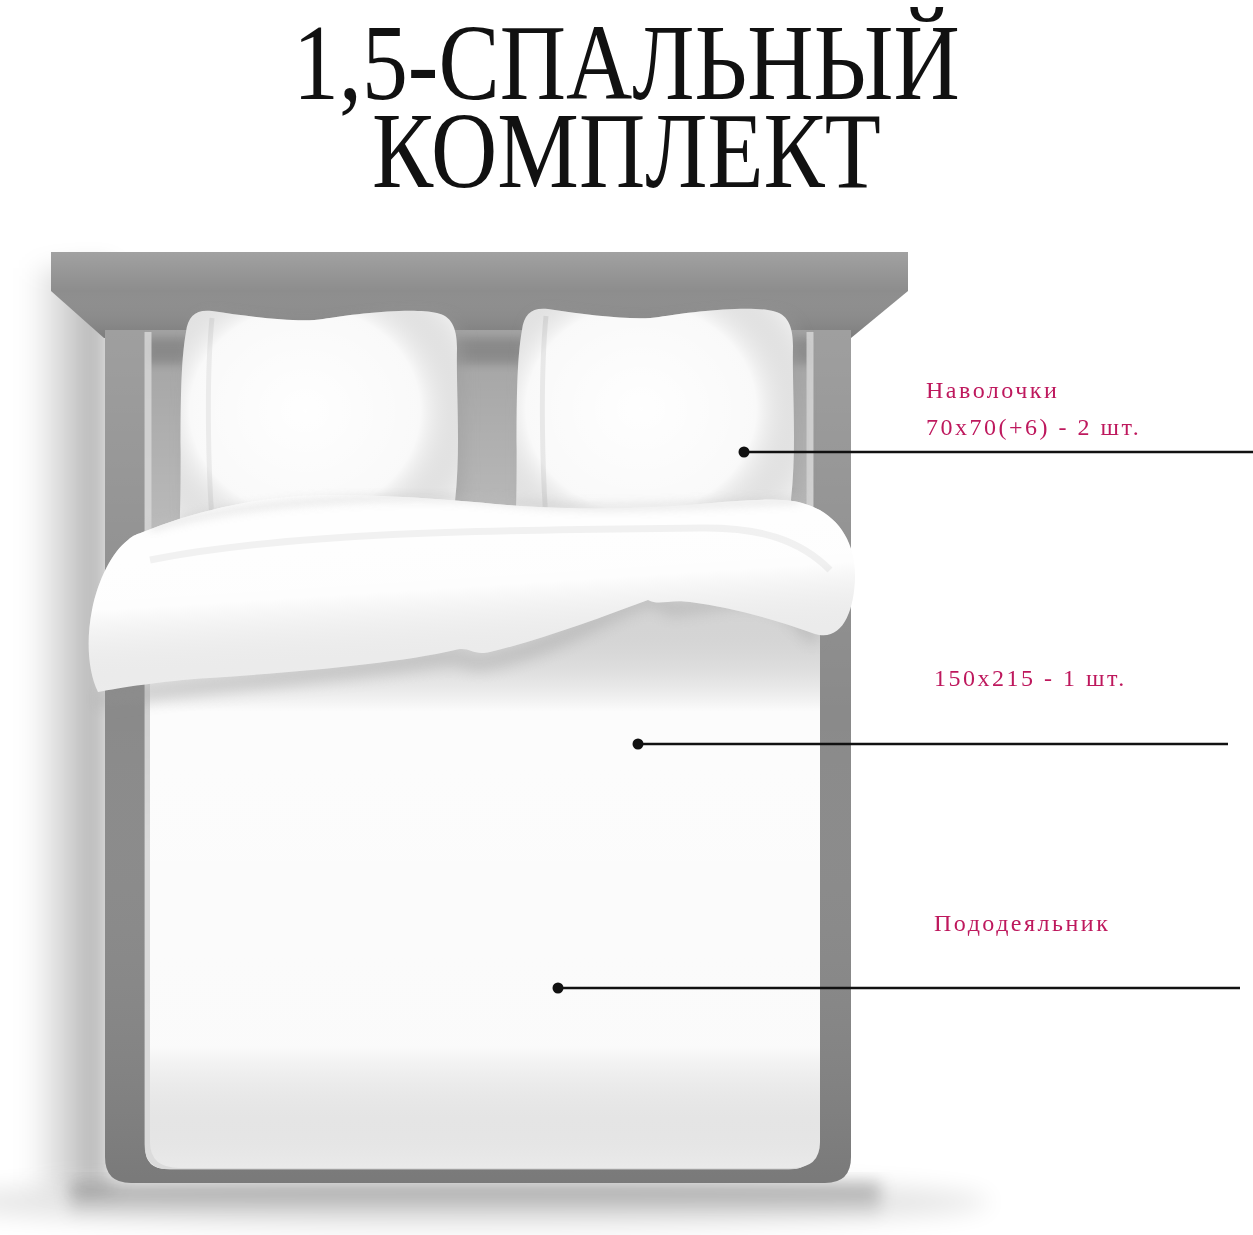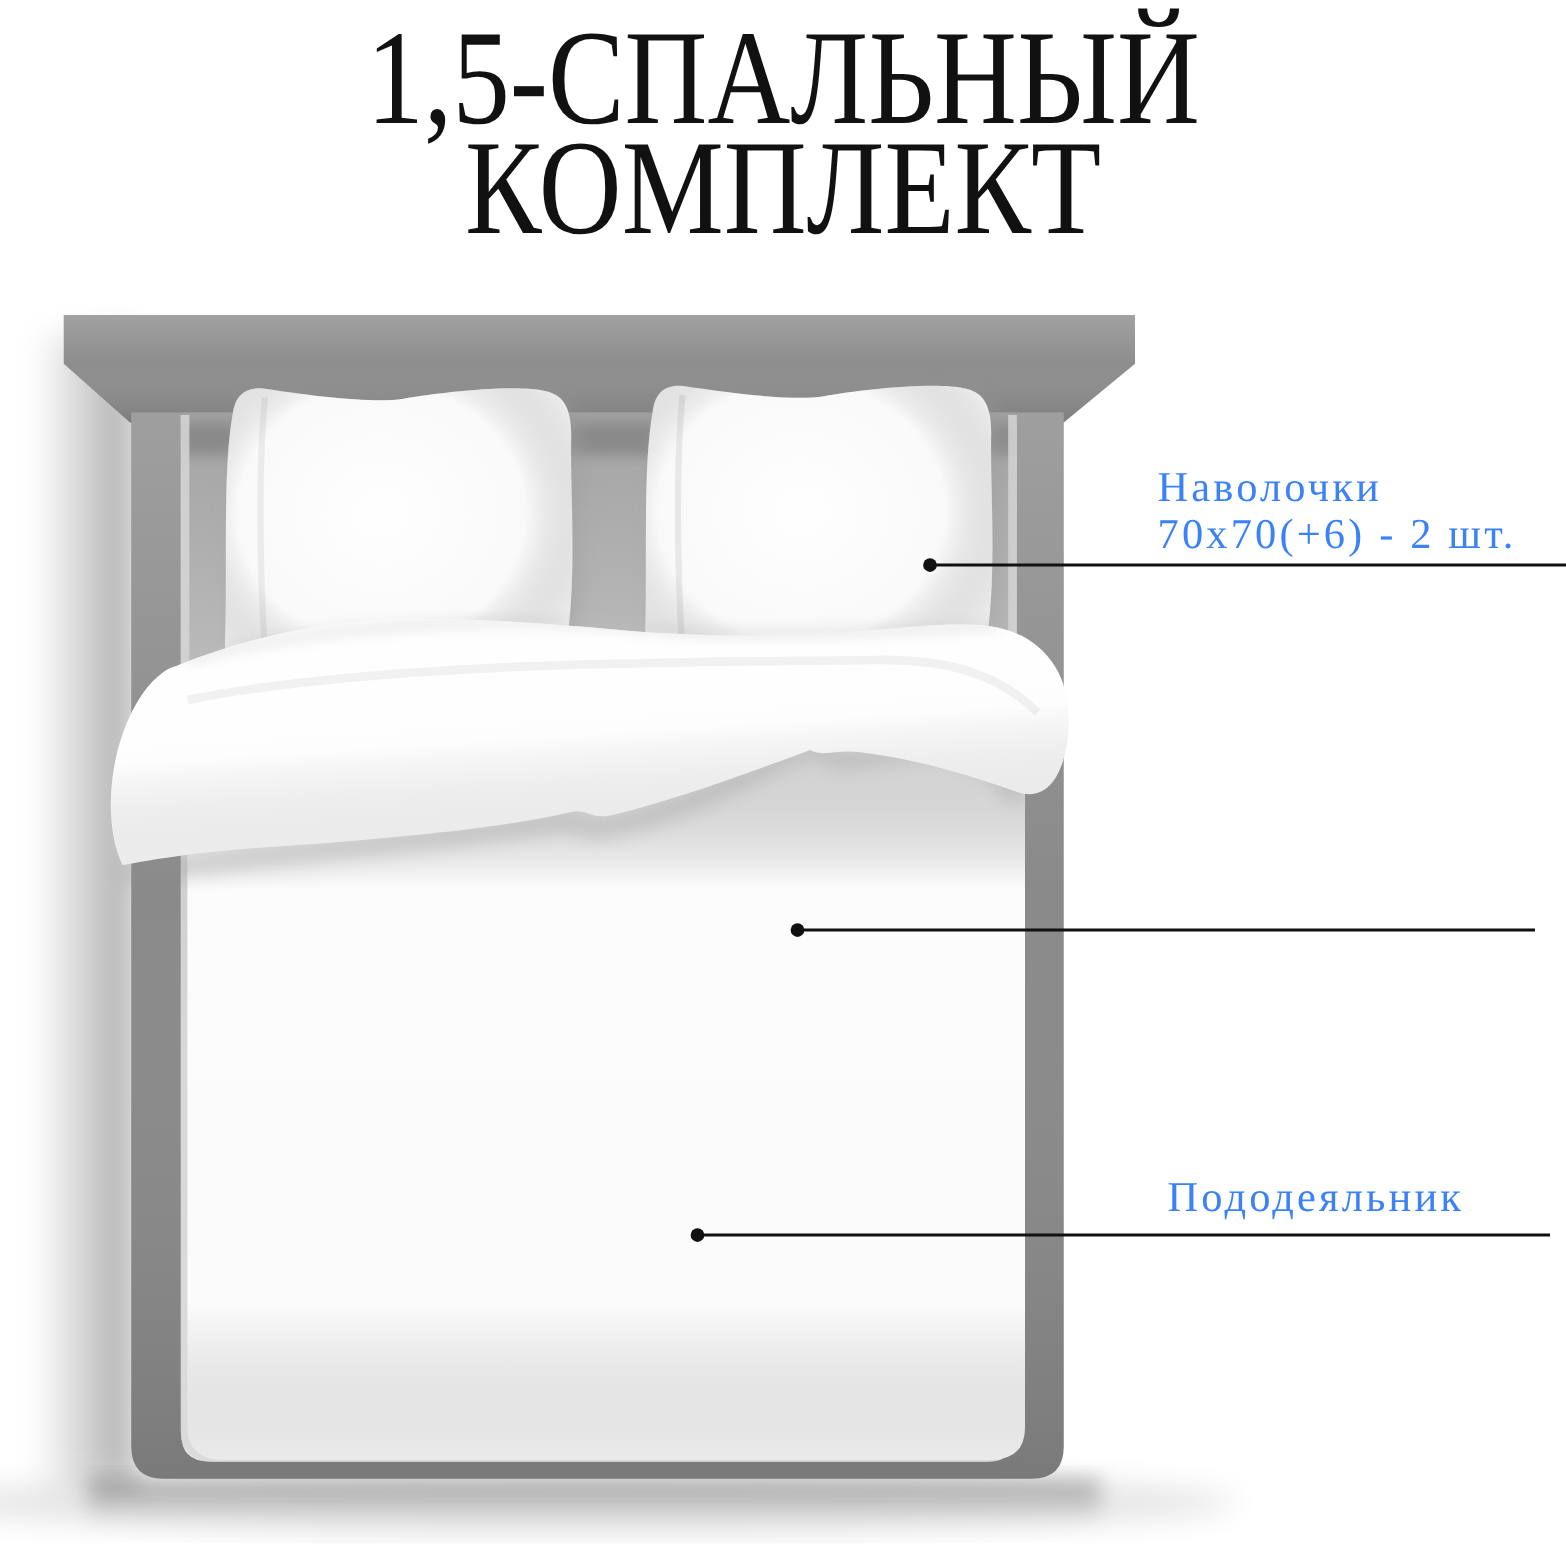--- a/index.html
+++ b/index.html
@@ -14,26 +14,26 @@
   .title{
     position:absolute;left:0;top:19px;width:100%;
     text-align:center;
     font-size:108px;line-height:88px;font-weight:400;
     color:#111111;letter-spacing:0px;
     transform:scaleX(0.85);transform-origin:50% 0;
     white-space:nowrap;
   }
   .callout{
     position:absolute;
-    font-size:34px;line-height:37px;font-weight:400;
-    color:#3b82f6;letter-spacing:2.5px;white-space:nowrap;
+    font-size:24px;line-height:37px;font-weight:400;
+    color:#be185d;letter-spacing:2.5px;white-space:nowrap;
   }
   .callout-1{left:926px;top:372px;}
   .callout-2{left:934px;top:660px;}
-  .callout-3{left:934px;top:905px;margin-top:35px;}
+  .callout-3{left:934px;top:905px;}
 </style>
 </head>
 <body>
 
 <div class="stage">
 
   <svg class="bed-svg" viewBox="0 0 1253 1235" xmlns="http://www.w3.org/2000/svg">
     <defs>
       <filter id="blur5" x="-30%" y="-30%" width="160%" height="160%">
           <feGaussianBlur stdDeviation="5"></feGaussianBlur>
@@ -167,18 +167,19 @@
   <div class="title">
     <div>1,5-СПАЛЬНЫЙ</div>
     <div>КОМПЛЕКТ</div>
   </div>
 
   <div class="callout callout-1">
     <div>Наволочки</div>
     <div>70х70(+6) - 2 шт.</div>
   </div>
   <div class="callout callout-2">
+    <div>150х215 - 1 шт.</div>
   </div>
   <div class="callout callout-3">
     <div>Пододеяльник</div>
   </div>
 
 </div>
 
 </body></html>

